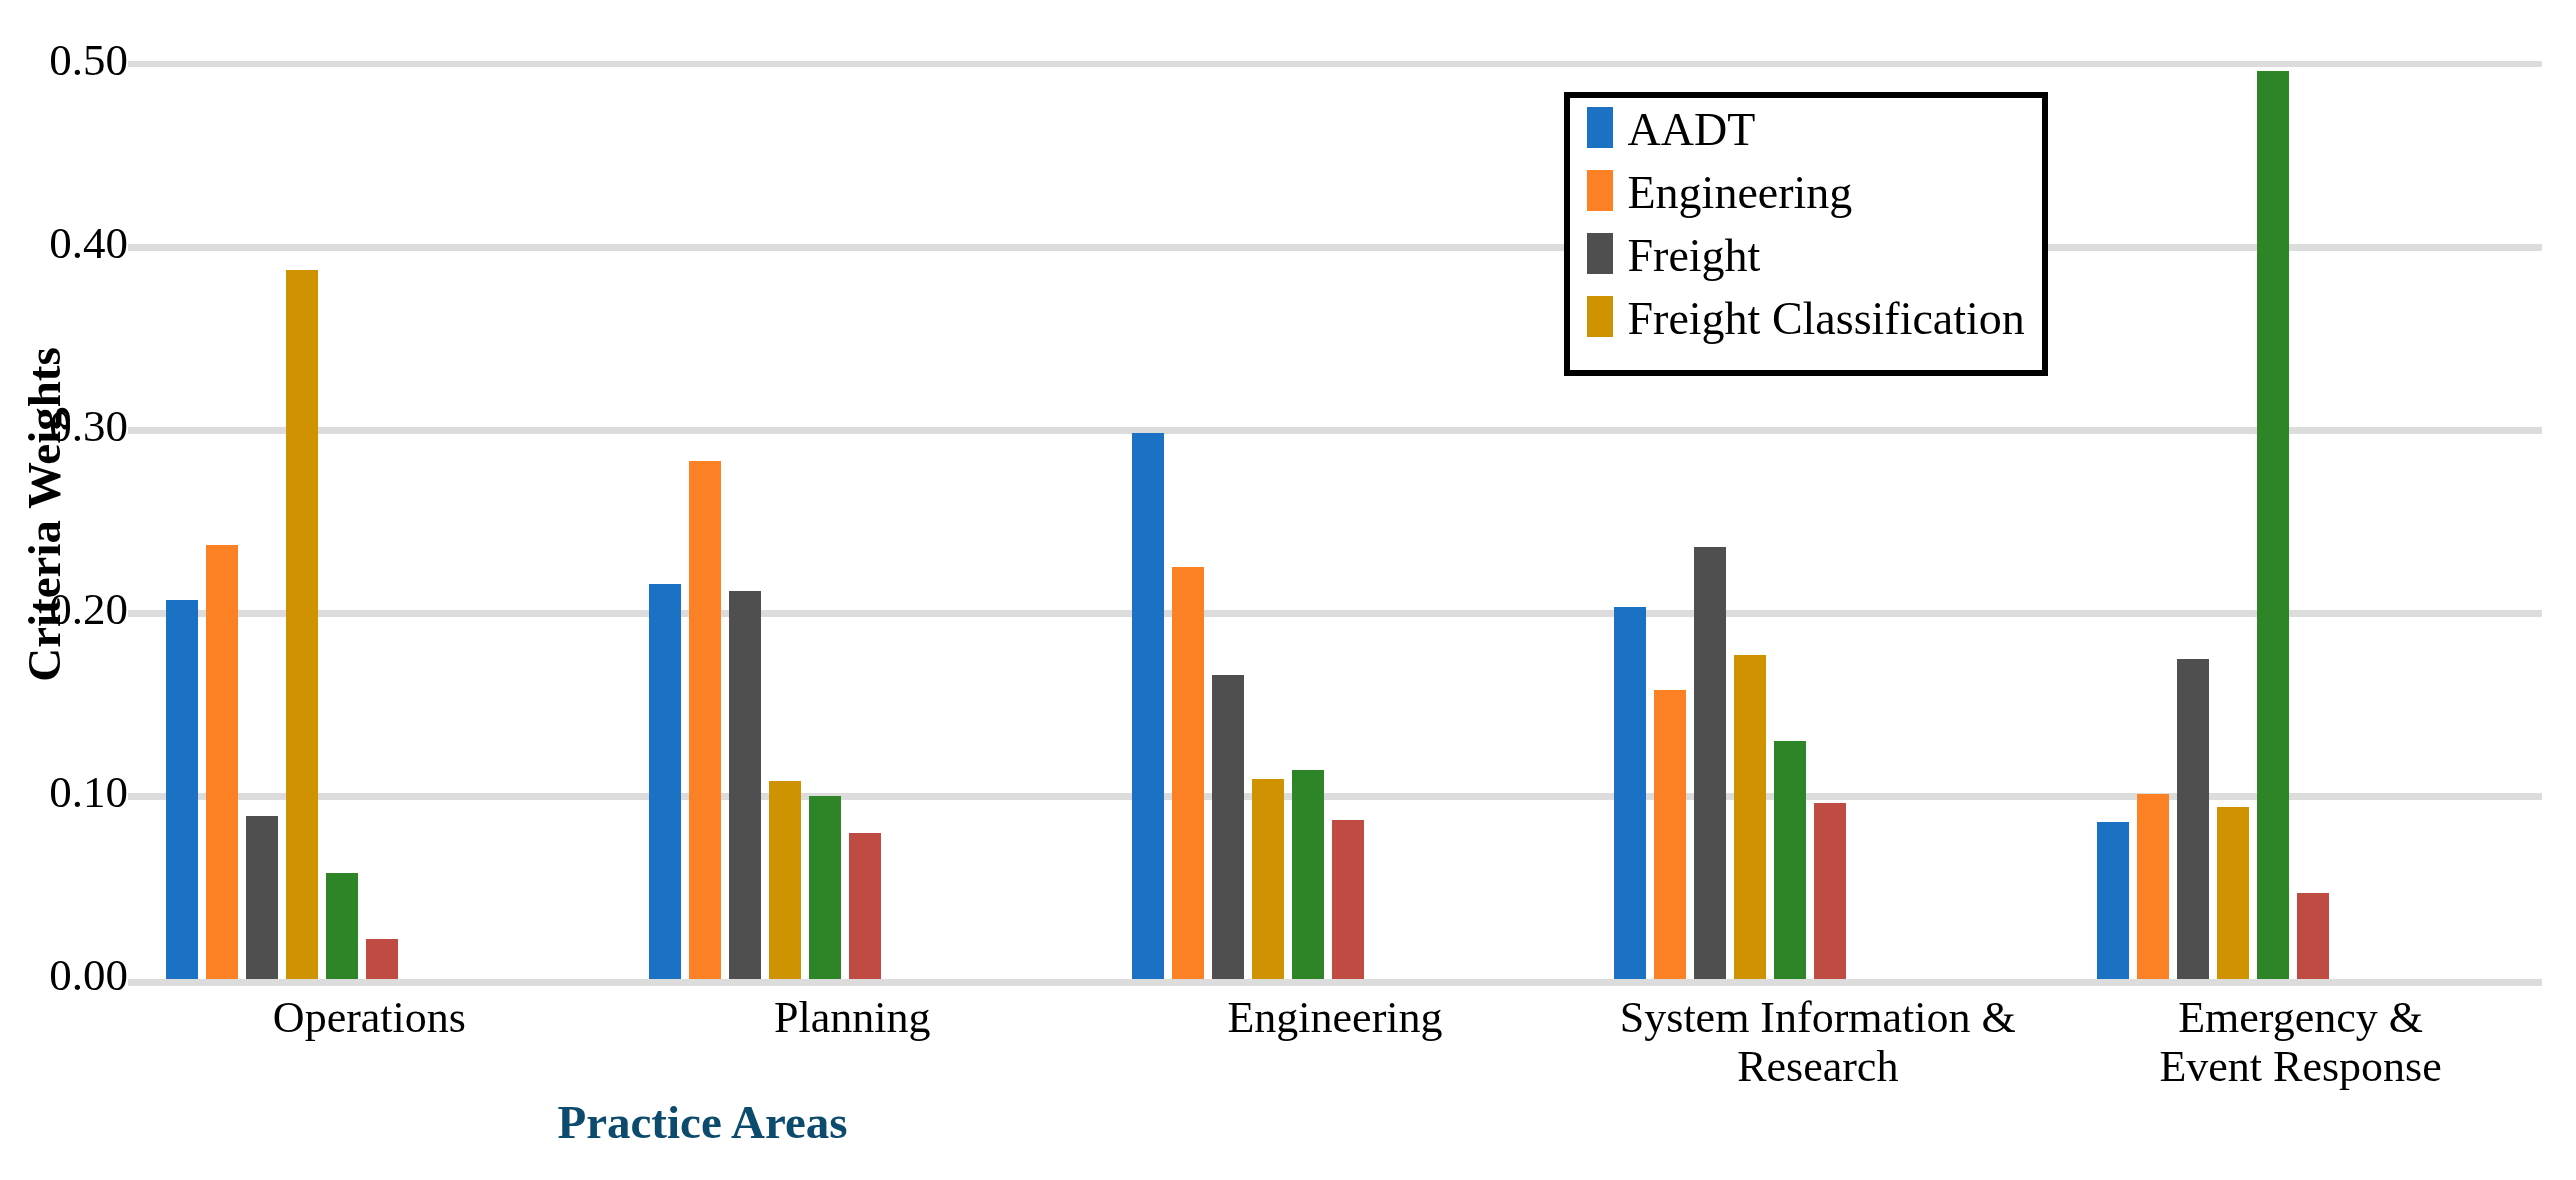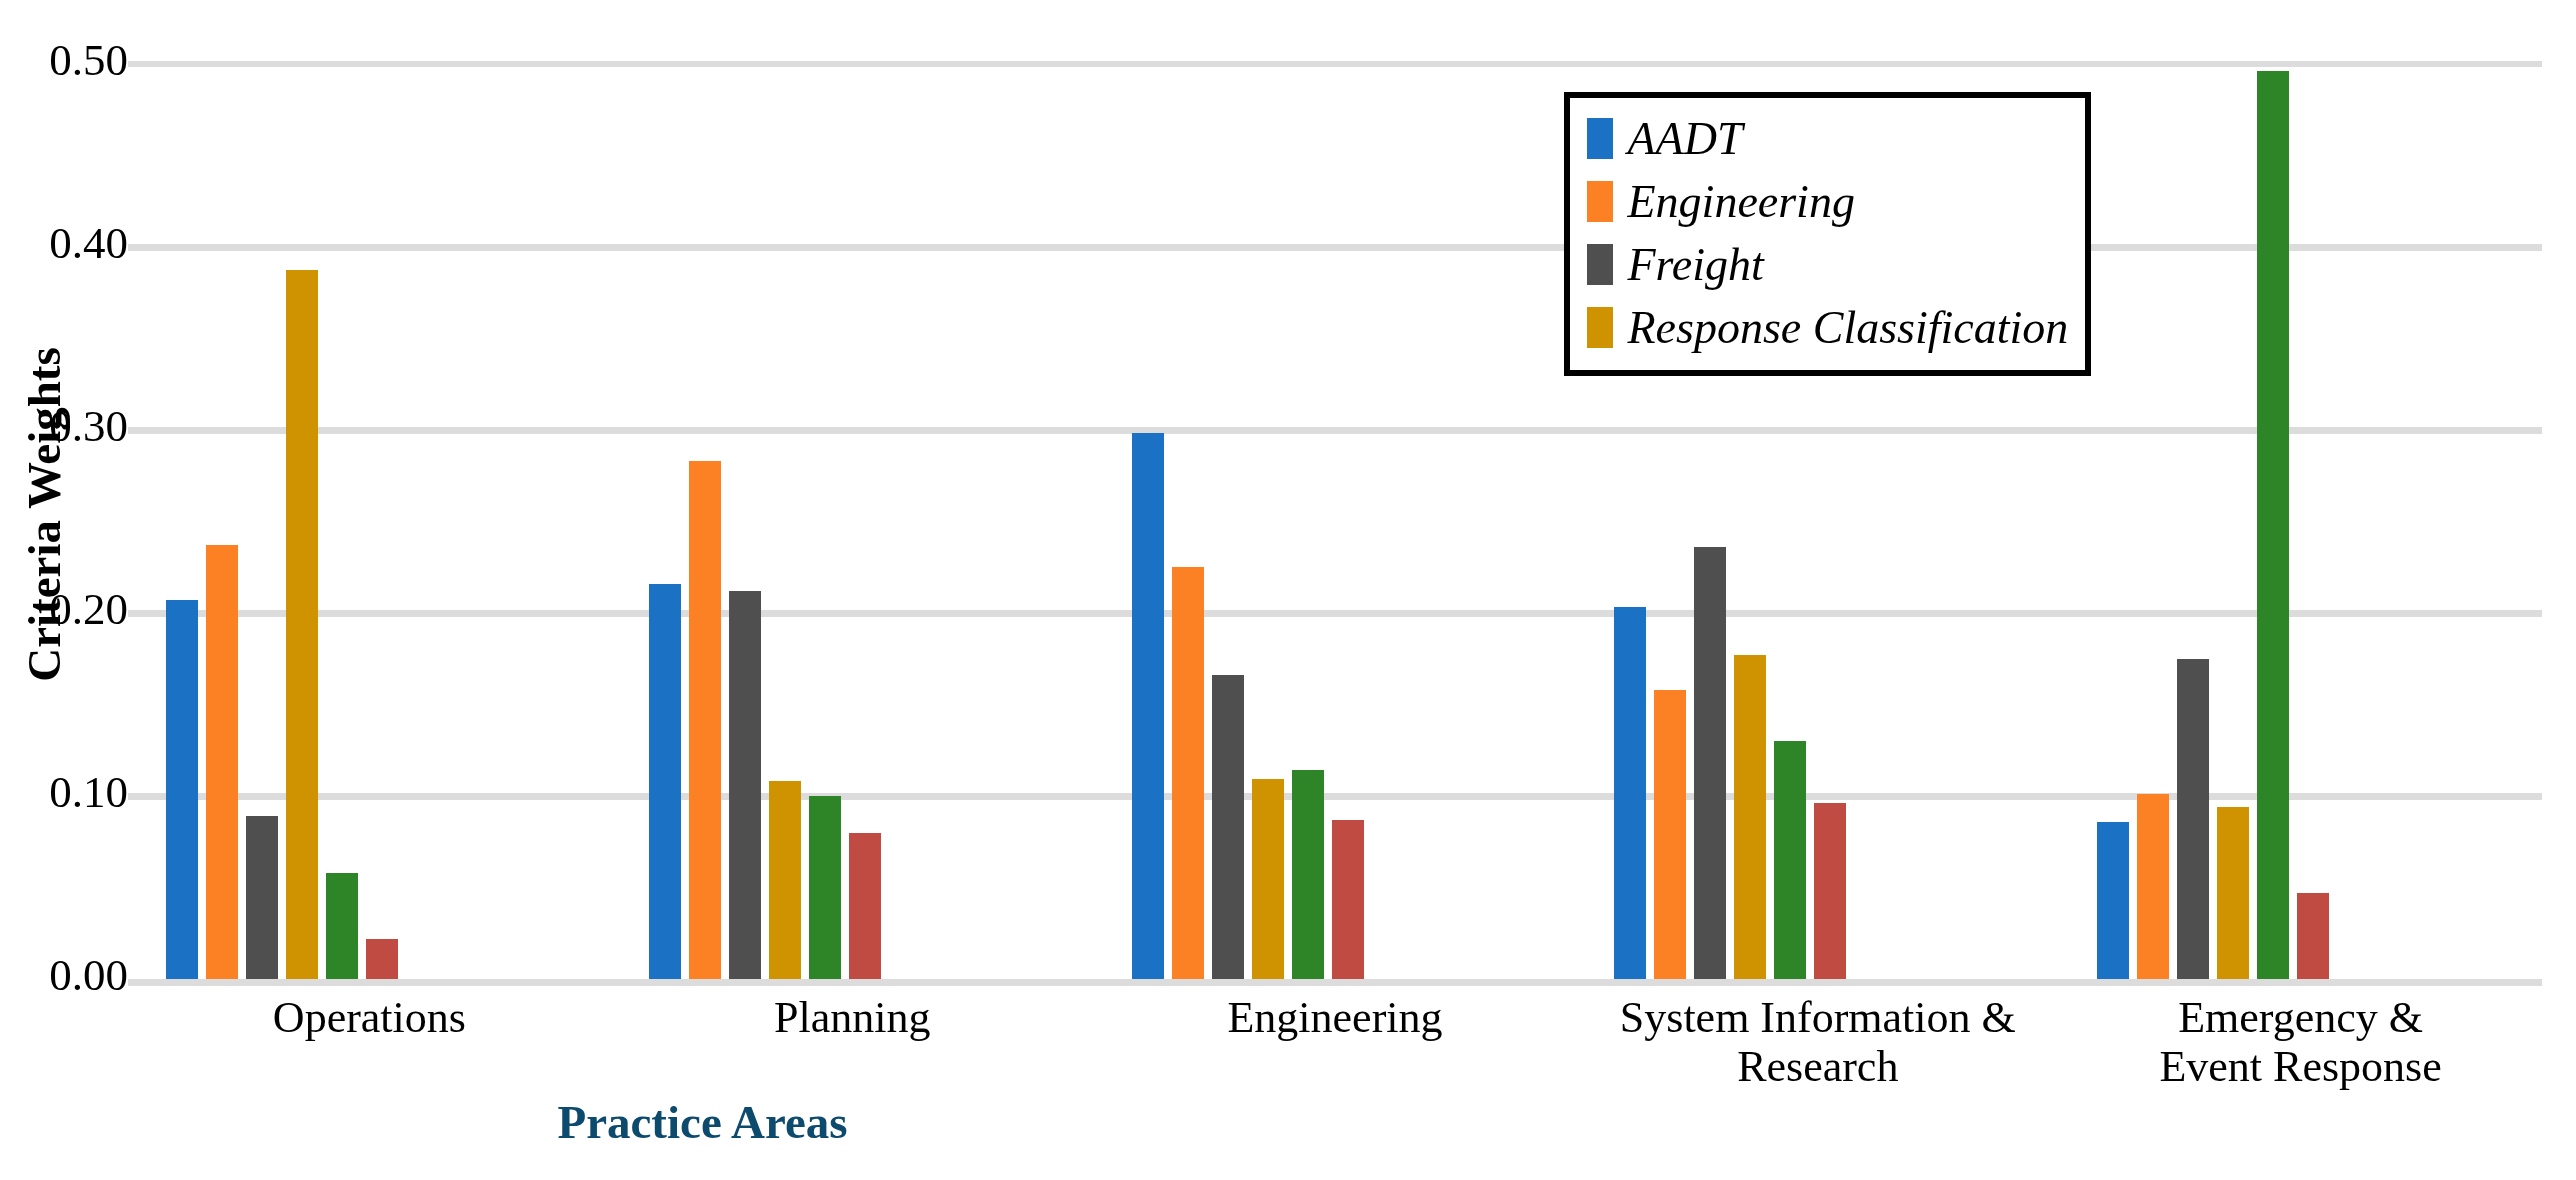--- a/index.html
+++ b/index.html
@@ -66,21 +66,21 @@
   }
 
   
   #legend{
     position:absolute;left:1564px;top:92px;
     border:6px solid #000;background:#fff;
     padding:9.2px 17px 10.6px 17px;
     box-sizing:border-box;
   }
   .legend-item{
-    display:flex;align-items:center;height:63px;font-style:italic;
+    display:flex;height:63px;
   }
   .legend-swatch{
     width:26px;height:41px;margin-right:14.5px;flex:0 0 auto;
   }
   .legend-label{
     font-size:46px;color:#000;white-space:nowrap;line-height:1;
   }
 </style>
 </head>
 <body>
@@ -179,18 +179,18 @@
       <div class="legend-item">
         <span class="legend-swatch" style="background: rgb(252, 128, 36);"></span>
         <span class="legend-label">Engineering</span>
       </div>
       <div class="legend-item">
         <span class="legend-swatch" style="background: rgb(79, 79, 79);"></span>
         <span class="legend-label">Freight</span>
       </div>
       <div class="legend-item">
         <span class="legend-swatch" style="background: rgb(207, 146, 0);"></span>
-        <span class="legend-label">Response Classification</span>
+        <span class="legend-label">Freight Classification</span>
       </div>
     </div>
 
 </div>
 
 
 </body></html>

